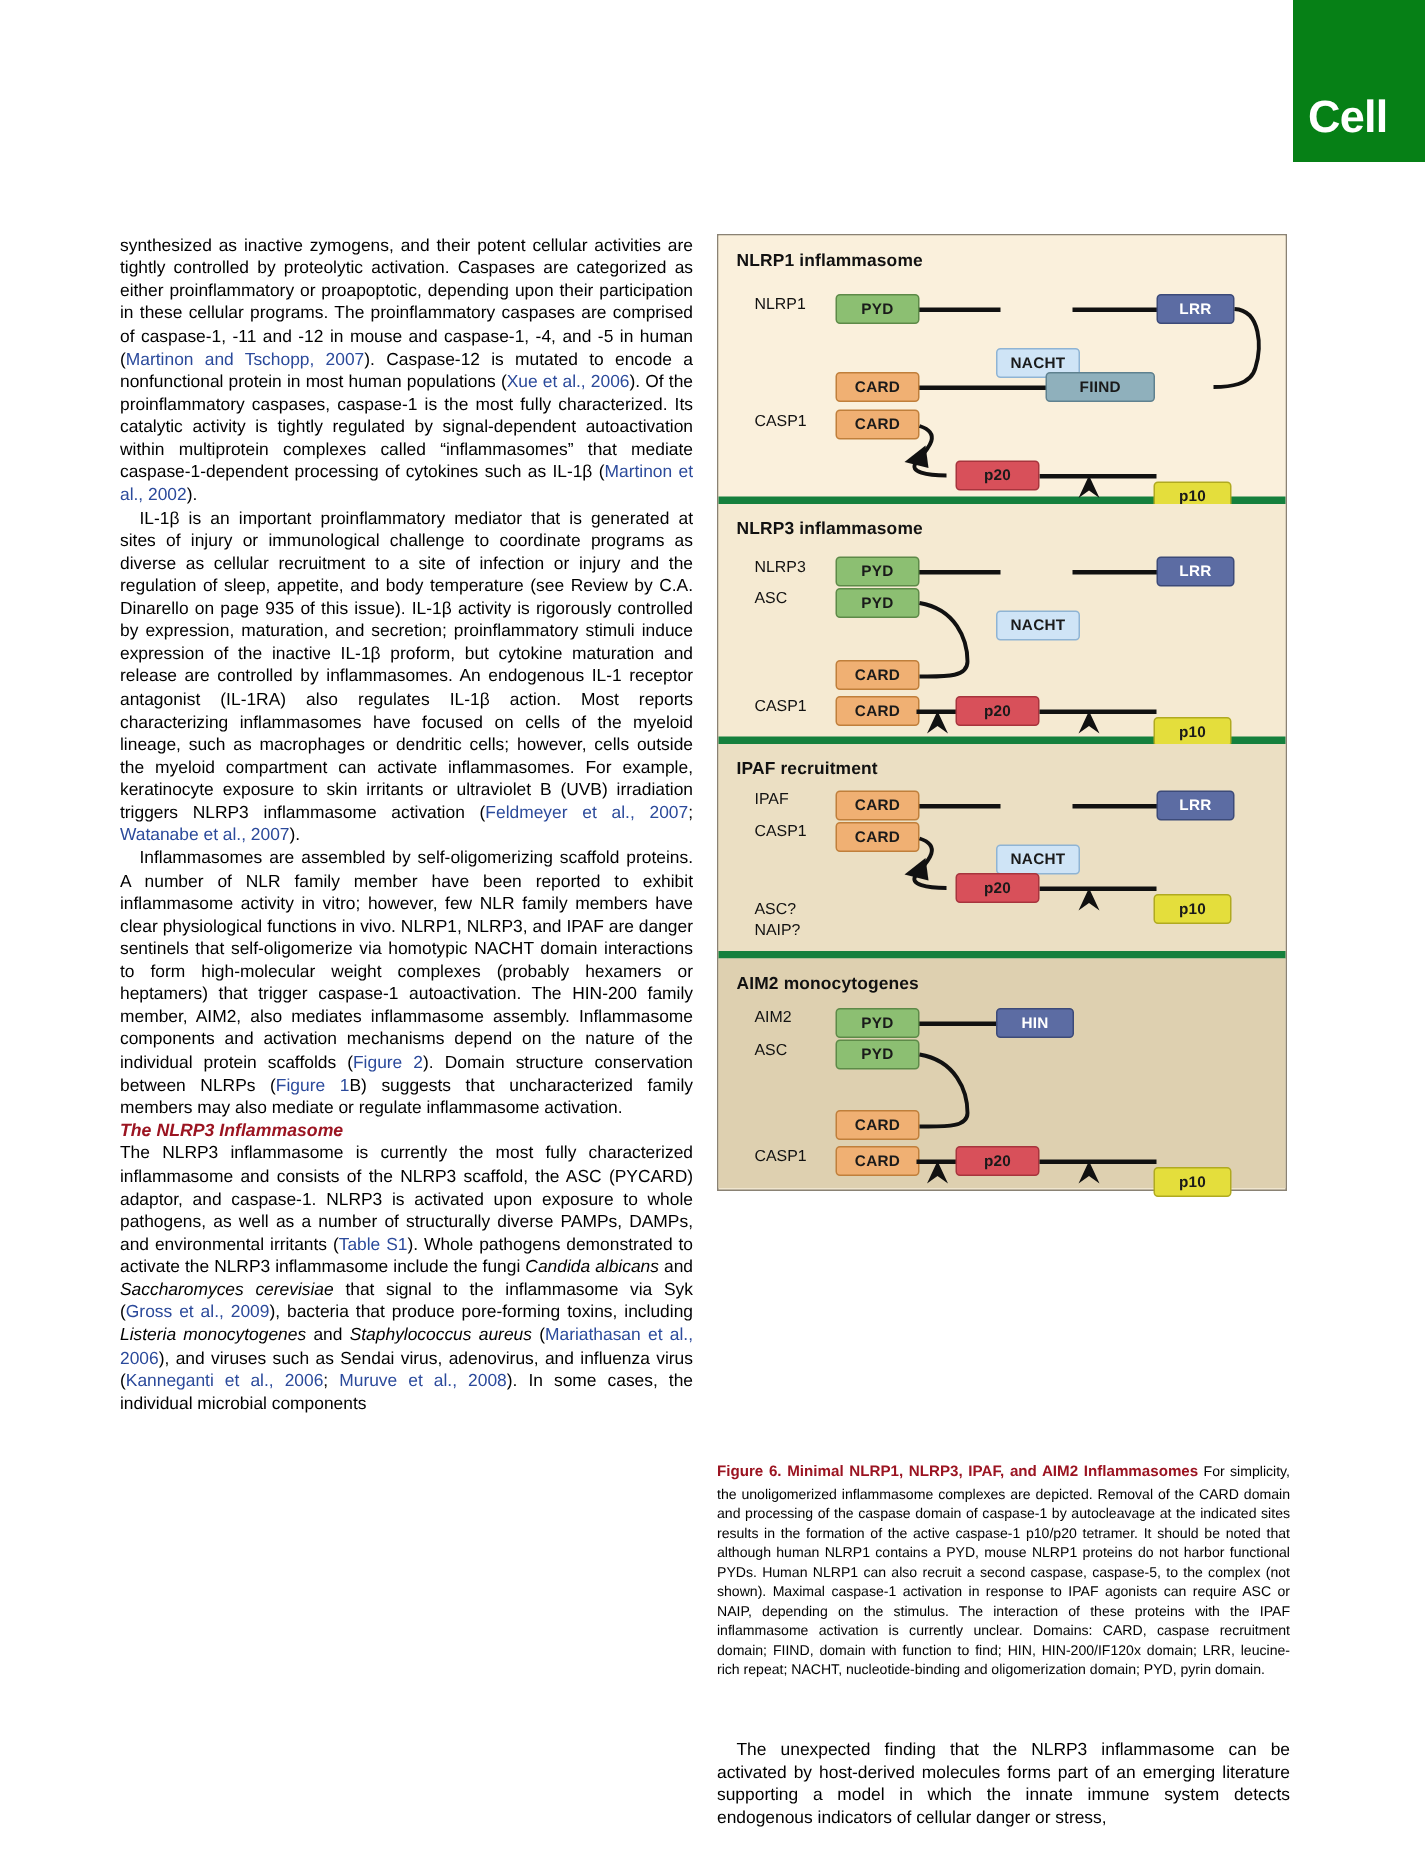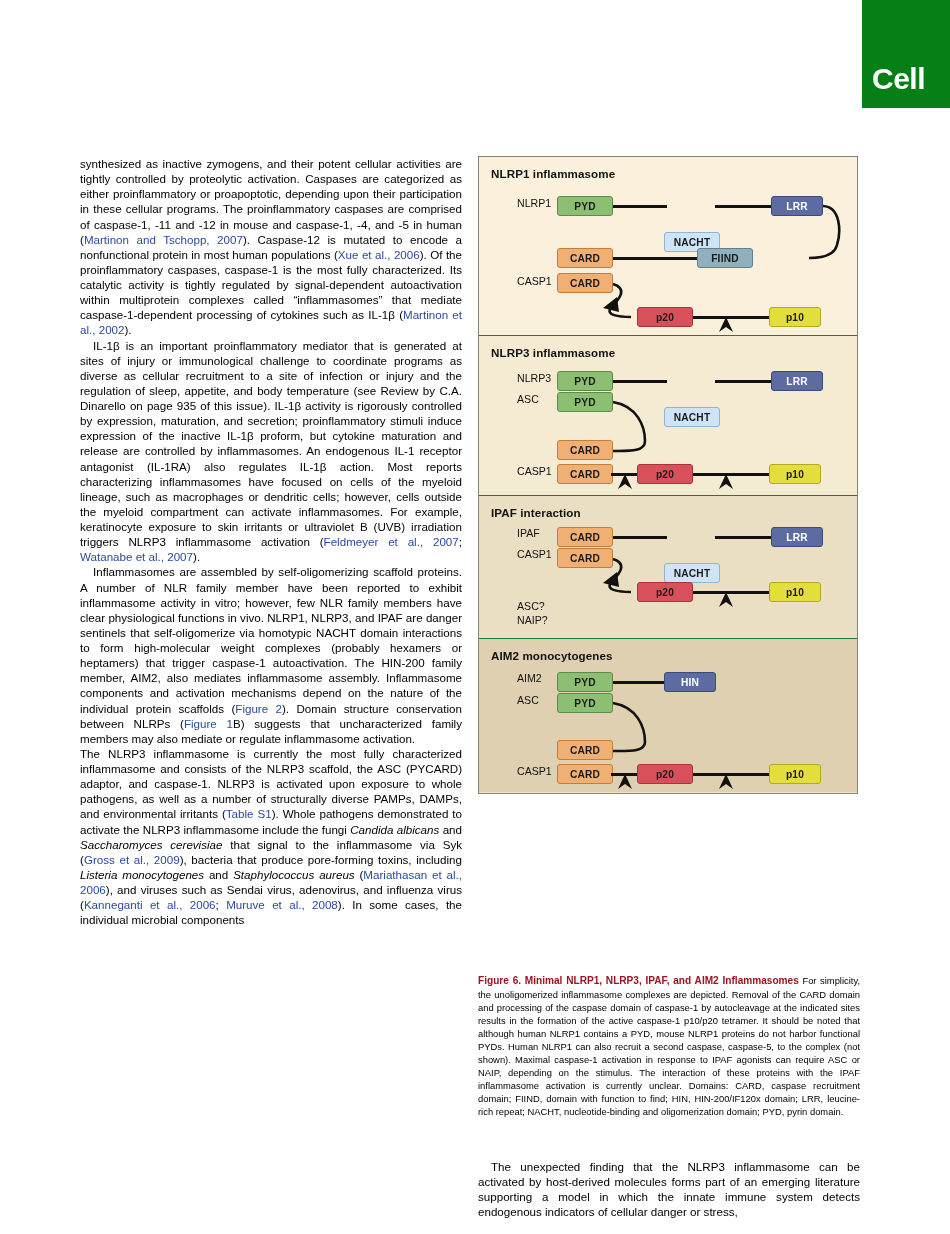--- a/index.html
+++ b/index.html
@@ -41,53 +41,53 @@
   }
   
   .figure-box{
     position:absolute; left:0; top:0; width:380px; height:638px;
     border:1px solid #8a8274;
     box-sizing:border-box;
     background:#f0e6cf;
   }
   .panel{
     position:relative; width:100%;
-    border-bottom:1px solid #15803d;
+    border-bottom:5px solid #15803d;
     box-sizing:border-box;
   }
   .panel:last-child{ border-bottom:none; }
   .p1{ background:#faf0dc; height:179px;}
   .p2{ background:#f5ead2; height:160px;}
   .p3{ background:#ebdfc3; height:143px;}
   .p4{ background:#ded0b0; height:153px;}
   .panel-title{
     position:absolute; left:12px; top:10px;
     font-size:11.6px; font-weight:bold; color:#111;
     letter-spacing:0.1px;
   }
   .row-label{
-    position:absolute; font-size:10.6px; color:#111; text-align:left;margin-left:14px;
+    position:absolute; font-size:10.6px; color:#111; text-align:left;
   }
   .dom{
     position:absolute; box-sizing:border-box;
     border-radius:3px;
     font-size:10.2px; font-weight:bold;
     display:flex; align-items:center; justify-content:center;
     height:20px;
     letter-spacing:0.2px;
     text-align:center;
   }
   .dom-pyd  { background:#8cbf72; border:1.3px solid #5d8a48; color:#1a1a1a;}
   .dom-card { background:#f0b073; border:1.3px solid #c07f3b; color:#1a1a1a;}
   .dom-nacht{ background:#cfe4f6; border:1.3px solid #8fb4d4; color:#1a1a1a;margin-top:36px;}
   .dom-lrr  { background:#5c6ca3; border:1.3px solid #3c4a79; color:#ffffff;}
   .dom-hin  { background:#5c6ca3; border:1.3px solid #3c4a79; color:#ffffff;}
   .dom-fiind{ background:#8fb0bc; border:1.3px solid #5f818f; color:#1a1a1a;}
   .dom-p20  { background:#d8505a; border:1.3px solid #a7343d; color:#1a1a1a;}
-  .dom-p10  { background:#e4de3c; border:1.3px solid #b0aa20; color:#1a1a1a;}
+  .dom-p10  { background:#e4de3c; border:1.3px solid #b0aa20; color:#1a1a1a;margin-top:14px;}
   .link{
     position:absolute; height:2.6px; background:#111;
   }
   svg.curve{ position:absolute; overflow:visible; }
   
   .cap{
     position:absolute; left:0; top:818px; width:382px;
     font-size:9.4px; line-height:1.385; text-align:justify;
   }
   .cap-title{ color:#9b1421; font-weight:bold; font-size:10.1px; }
@@ -103,20 +103,21 @@
   <span class="masthead-word">Cell</span>
 </div>
 
 <div class="col-left">
   <p>synthesized as inactive zymogens, and their potent cellular activities are tightly controlled by proteolytic activation. Caspases are categorized as either proinflammatory or proapoptotic, depending upon their participation in these cellular programs. The proinflammatory caspases are comprised of caspase-1, -11 and -12 in mouse and caspase-1, -4, and -5 in human (<span class="ref">Martinon and Tschopp, 2007</span>). Caspase-12 is mutated to encode a nonfunctional protein in most human populations (<span class="ref">Xue et al., 2006</span>). Of the proinflammatory caspases, caspase-1 is the most fully characterized. Its catalytic activity is tightly regulated by signal-dependent autoactivation within multiprotein complexes called “inflammasomes” that mediate caspase-1-dependent processing of cytokines such as IL-1β (<span class="ref">Martinon et al., 2002</span>).</p>
 
   <p class="ind">IL-1β is an important proinflammatory mediator that is generated at sites of injury or immunological challenge to coordinate programs as diverse as cellular recruitment to a site of infection or injury and the regulation of sleep, appetite, and body temperature (see Review by C.A. Dinarello on page 935 of this issue). IL-1β activity is rigorously controlled by expression, maturation, and secretion; proinflammatory stimuli induce expression of the inactive IL-1β proform, but cytokine maturation and release are controlled by inflammasomes. An endogenous IL-1 receptor antagonist (IL-1RA) also regulates IL-1β action. Most reports characterizing inflammasomes have focused on cells of the myeloid lineage, such as macrophages or dendritic cells; however, cells outside the myeloid compartment can activate inflammasomes. For example, keratinocyte exposure to skin irritants or ultraviolet B (UVB) irradiation triggers NLRP3 inflammasome activation (<span class="ref">Feldmeyer et al., 2007</span>; <span class="ref">Watanabe et al., 2007</span>).</p>
 
   <p class="ind">Inflammasomes are assembled by self-oligomerizing scaffold proteins. A number of NLR family member have been reported to exhibit inflammasome activity in vitro; however, few NLR family members have clear physiological functions in vivo. NLRP1, NLRP3, and IPAF are danger sentinels that self-oligomerize via homotypic NACHT domain interactions to form high-molecular weight complexes (probably hexamers or heptamers) that trigger caspase-1 autoactivation. The HIN-200 family member, AIM2, also mediates inflammasome assembly. Inflammasome components and activation mechanisms depend on the nature of the individual protein scaffolds (<span class="ref">Figure 2</span>). Domain structure conservation between NLRPs (<span class="ref">Figure 1</span>B) suggests that uncharacterized family members may also mediate or regulate inflammasome activation.</p>
 
+  <p class="sec-head">The NLRP3 Inflammasome</p>
 
   <p>The NLRP3 inflammasome is currently the most fully characterized inflammasome and consists of the NLRP3 scaffold, the ASC (PYCARD) adaptor, and caspase-1. NLRP3 is activated upon exposure to whole pathogens, as well as a number of structurally diverse PAMPs, DAMPs, and environmental irritants (<span class="ref">Table S1</span>). Whole pathogens demonstrated to activate the NLRP3 inflammasome include the fungi <i>Candida albicans</i> and <i>Saccharomyces cerevisiae</i> that signal to the inflammasome via Syk (<span class="ref">Gross et al., 2009</span>), bacteria that produce pore-forming toxins, including <i>Listeria monocytogenes</i> and <i>Staphylococcus aureus</i> (<span class="ref">Mariathasan et al., 2006</span>), and viruses such as Sendai virus, adenovirus, and influenza virus (<span class="ref">Kanneganti et al., 2006</span>; <span class="ref">Muruve et al., 2008</span>). In some cases, the individual microbial components</p>
 </div>
 
 <div class="col-right">
 
   <div class="figure-box">
 
     <div class="panel p1">
       <div class="panel-title">NLRP1 inflammasome</div>
@@ -129,21 +130,21 @@
       <div class="dom dom-pyd" style="left:78px;  top:39px; width:56px;">PYD</div>
       <div class="dom dom-nacht" style="left:185px; top:39px; width:56px;">NACHT</div>
       <div class="dom dom-lrr" style="left:292px; top:39px; width:52px;">LRR</div>
 
       <svg class="curve" style="left:0; top:0; width:380px; height:179px;">
         <path d="M344,49 C362,50 362,75 358,88 C355,100 340,101 330,101" stroke="#111" stroke-width="2.6" fill="none"></path>
       </svg>
 
       <div class="link" style="left:130px; top:100px; width:92px;"></div>
       <div class="dom dom-card" style="left:78px;  top:91px; width:56px;">CARD</div>
-      <div class="dom dom-fiind" style="left:218px; top:91px; width:56px;">FIIND</div>
+      <div class="dom dom-fiind" style="left:218px; top:91px; width:73px;">FIIND</div>
 
       <div class="dom dom-card" style="left:78px; top:116px; width:56px;">CARD</div>
       <svg class="curve" style="left:0; top:0; width:380px; height:179px;">
         <path d="M134,127 C150,132 139,143 132,151 C126,158 140,160 152,160" stroke="#111" stroke-width="2.6" fill="none"></path>
         <path d="M138,140 L124,151 L140,155 Z" fill="#111"></path>
       </svg>
       <div class="link" style="left:214px; top:159px; width:78px;"></div>
       <div class="dom dom-p20" style="left:158px; top:150px; width:56px;">p20</div>
       <div class="dom dom-p10" style="left:290px; top:150px; width:52px;">p10</div>
       <svg class="curve" style="left:0; top:0; width:380px; height:179px;">
@@ -175,21 +176,21 @@
       <div class="dom dom-p20" style="left:158px; top:128px; width:56px;">p20</div>
       <div class="link" style="left:214px; top:137px; width:78px;"></div>
       <div class="dom dom-p10" style="left:290px; top:128px; width:52px;">p10</div>
       <svg class="curve" style="left:0; top:0; width:380px; height:160px;">
         <path d="M146,138 L139,153 L146,148 L153,153 Z" fill="#111"></path>
         <path d="M247,138 L240,153 L247,148 L254,153 Z" fill="#111"></path>
       </svg>
     </div>
 
     <div class="panel p3">
-      <div class="panel-title">IPAF interaction</div>
+      <div class="panel-title">IPAF recruitment</div>
 
       <div class="row-label" style="left:24px; top:31px;text-align:right;">IPAF</div>
       <div class="row-label" style="left:24px; top:52px;">CASP1</div>
       <div class="row-label" style="left:24px; top:104px;">ASC?</div>
       <div class="row-label" style="left:24px; top:118px;">NAIP?</div>
 
       <div class="link" style="left:130px; top:40px; width:58px;"></div>
       <div class="link" style="left:236px; top:40px; width:60px;"></div>
       <div class="dom dom-card" style="left:78px;  top:31px; width:56px;">CARD</div>
       <div class="dom dom-nacht" style="left:185px; top:31px; width:56px;">NACHT</div>

